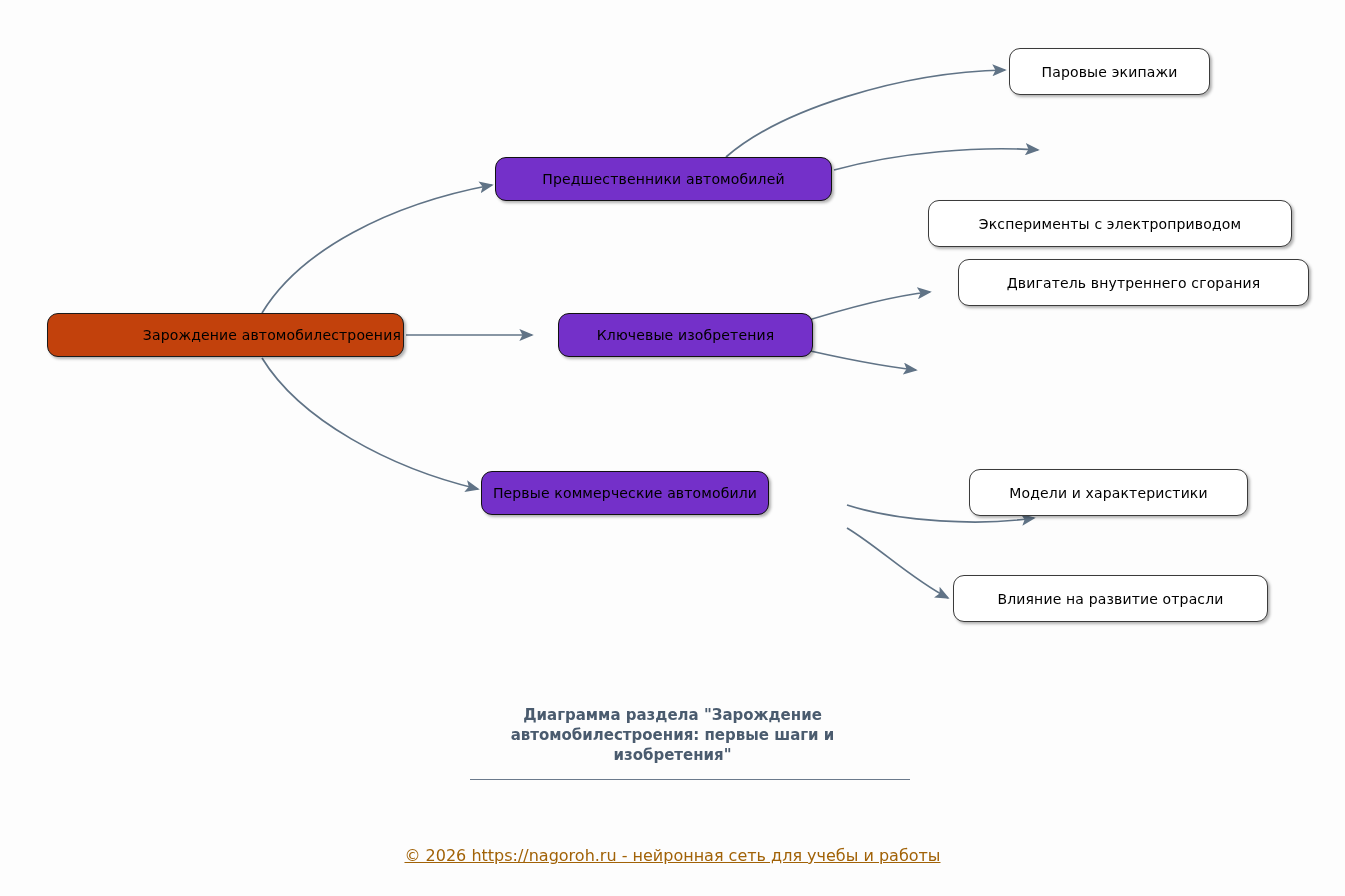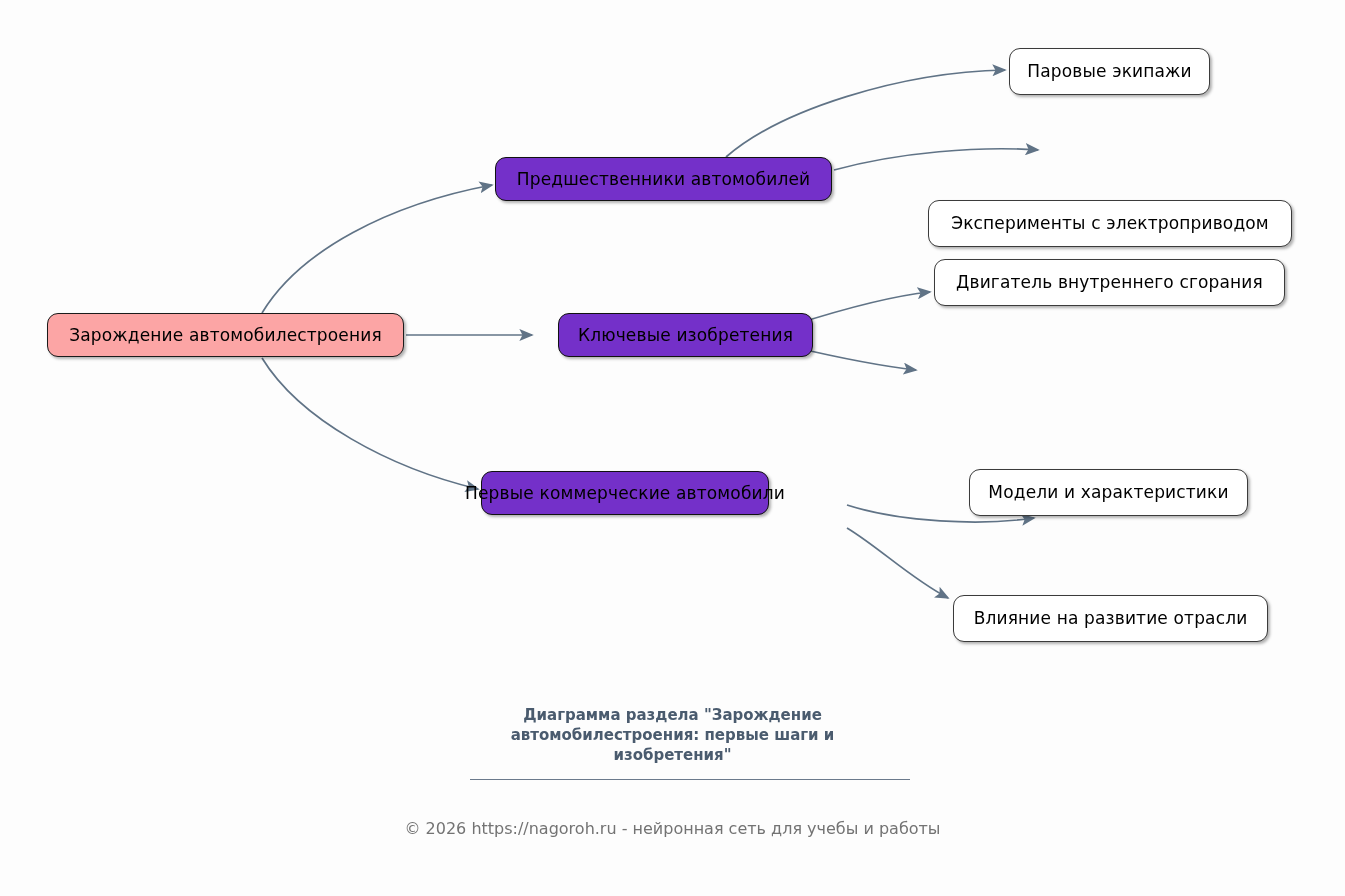--- a/index.html
+++ b/index.html
@@ -29,28 +29,29 @@
     pointer-events: none;
   }
   .node {
     position: absolute;
     box-sizing: border-box;
     display: flex;
     align-items: center;
     justify-content: center;
     border-radius: 11px;
     white-space: nowrap;
-    font-size: 17px;
+    font-size: 14px;
     letter-spacing: 0.15px;
     color: #000000;
     box-shadow: 2px 2px 3px rgba(0,0,0,0.30);
   }
   .node.root {
-    background: #fca5a5;
+    background: #c2410c;
     border: 1.6px solid #1b1b1b;
+    justify-content: flex-end;
   }
   .node.branch {
     background: #7430c9;
     border: 1.6px solid #111111;
   }
   .node.leaf {
     background: #ffffff;
     border: 1.6px solid #3b3b3b;
   }
   .node .label {
@@ -76,24 +77,25 @@
   }
   .divider {
     position: absolute;
     left: 470px;
     top: 779px;
     width: 440px;
     height: 0;
     border-top: 1.5px solid #6b7a8c;
   }
   .copyright {
-    top: 818px;
+    top: 845px;
     font-size: 16px;
-    color: #737373;
+    color: #a16207;
     line-height: 1.35;
+    text-decoration: underline;
   }
 </style>
 </head>
 <body>
 
 <div id="canvas">
 
   <svg id="edges" viewBox="0 0 1345 896">
     <defs>
       <marker id="arrow" viewBox="0 0 12 10" refX="10.5" refY="5" markerWidth="8.5" markerHeight="7.2" orient="auto-start-reverse">
@@ -127,31 +129,31 @@
   <div class="node leaf" style="left:1009px; top:48px; width:201px; height:47px;">
     <span class="label">Паровые экипажи</span>
   </div>
   <div class="node leaf" style="left:928px; top:156px; width:364px; height:47px;margin-top:44px;">
     <span class="label">Эксперименты с электроприводом</span>
   </div>
 
   <div class="node branch" style="left:536px; top:313px; width:255px; height:44px;margin-left:22px;">
     <span class="label">Ключевые изобретения</span>
   </div>
-  <div class="node leaf" style="left:934px; top:259px; width:351px; height:47px;">
+  <div class="node leaf" style="left:958px; top:259px; width:351px; height:47px;">
     <span class="label">Двигатель внутреннего сгорания</span>
   </div>
 
   <div class="node branch" style="left:481px; top:471px; width:288px; height:44px;">
     <span class="label">Первые коммерческие автомобили</span>
   </div>
   <div class="node leaf" style="left:969px; top:469px; width:279px; height:47px;">
     <span class="label">Модели и характеристики</span>
   </div>
-  <div class="node leaf" style="left:953px; top:575px; width:315px; height:47px;margin-top:20px;">
+  <div class="node leaf" style="left:953px; top:575px; width:315px; height:47px;">
     <span class="label">Влияние на развитие отрасли</span>
   </div>
 
   <div class="footer caption">
     <span class="cap-line">Диаграмма раздела "Зарождение</span>
     <span class="cap-line">автомобилестроения: первые шаги и</span>
     <span class="cap-line">изобретения"</span>
   </div>
 
   <div class="divider"></div>

